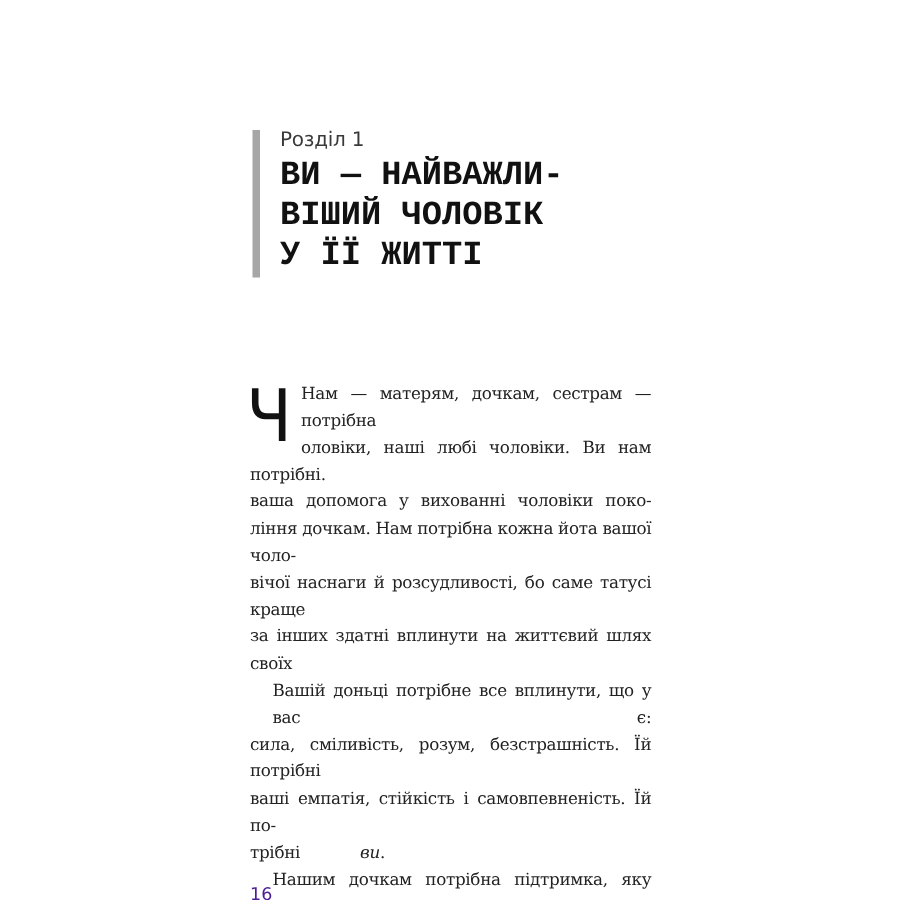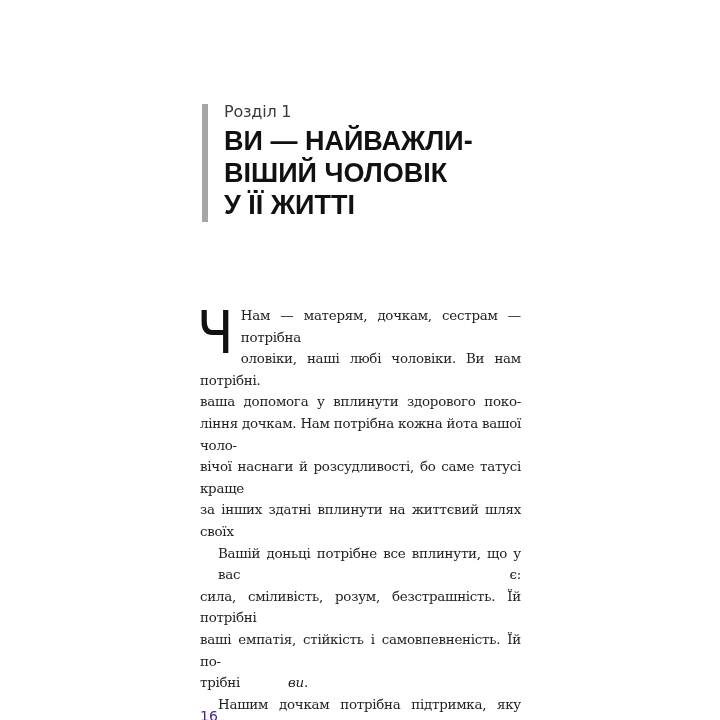--- a/index.html
+++ b/index.html
@@ -31,21 +31,21 @@
     }
     .chapter-label {
       font-family: "DejaVu Sans", sans-serif;
       font-size: 16px;
       color: #3a3a3a;
       line-height: 20px;
       margin-top: -2px;
       letter-spacing: -0.2px;
     }
     .chapter-title {
-      font-family: Liberation Sans, sans-serif;
+      font-family: Liberation Mono, monospace;
       font-weight: bold;
       font-size: 27px;
       line-height: 32px;
       color: #111111;
       margin-top: 3px;
       letter-spacing: 0px;
       white-space: nowrap;
     }
     .chapter-title div { display: block; }
 
@@ -109,21 +109,21 @@
       <div>ВІШИЙ ЧОЛОВІК</div>
       <div>У ЇЇ ЖИТТІ</div>
     </div>
   </div>
 
   <div class="body-text">
     <p class="first">
       <span class="dropcap">Ч</span>
       <span class="line">Нам — матерям, дочкам, сестрам — потрібна</span>
       <span class="line">оловіки, наші любі чоловіки. Ви нам потрібні.</span>
-      <span class="line">ваша допомога у вплинути здорового поко-</span>
+      <span class="line">ваша допомога у вихованні чоловіки поко-</span>
       <span class="line">ління дочкам. Нам потрібна кожна йота вашої чоло-</span>
       <span class="line">вічої наснаги й розсудливості, бо саме татусі краще</span>
       <span class="line">за інших здатні вплинути на життєвий шлях своїх</span>
     </p>
     <p class="first">
       <span class="line indent">Вашій доньці потрібне все вплинути, що у вас є:</span>
       <span class="line">сила, сміливість, розум, безстрашність. Їй потрібні</span>
       <span class="line">ваші емпатія, стійкість і самовпевненість. Їй по-</span>
       <span class="line last"><span>трібні </span><em>ви</em><span>.</span></span>
     </p>

